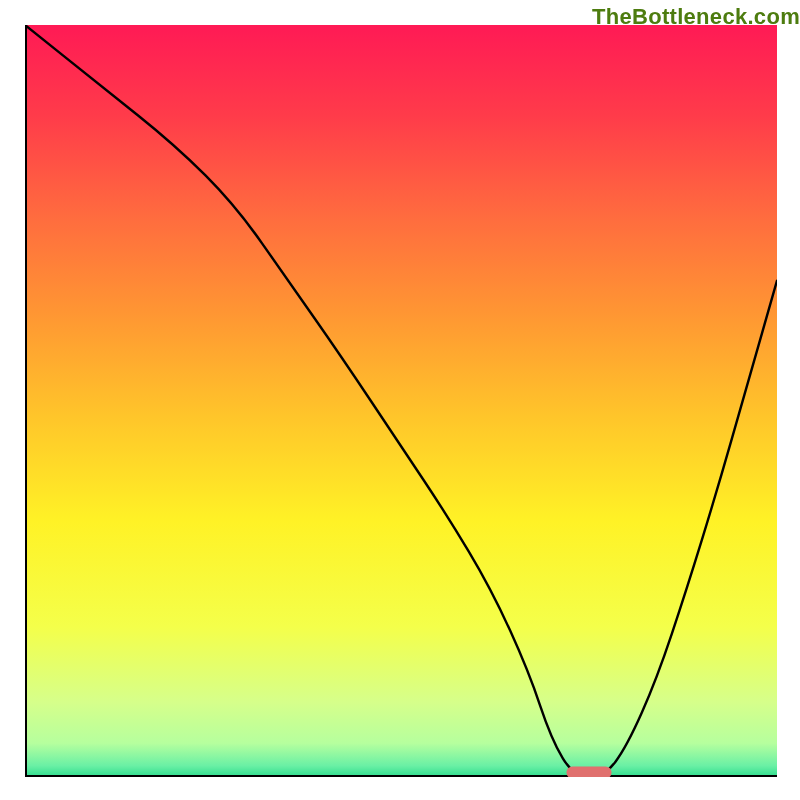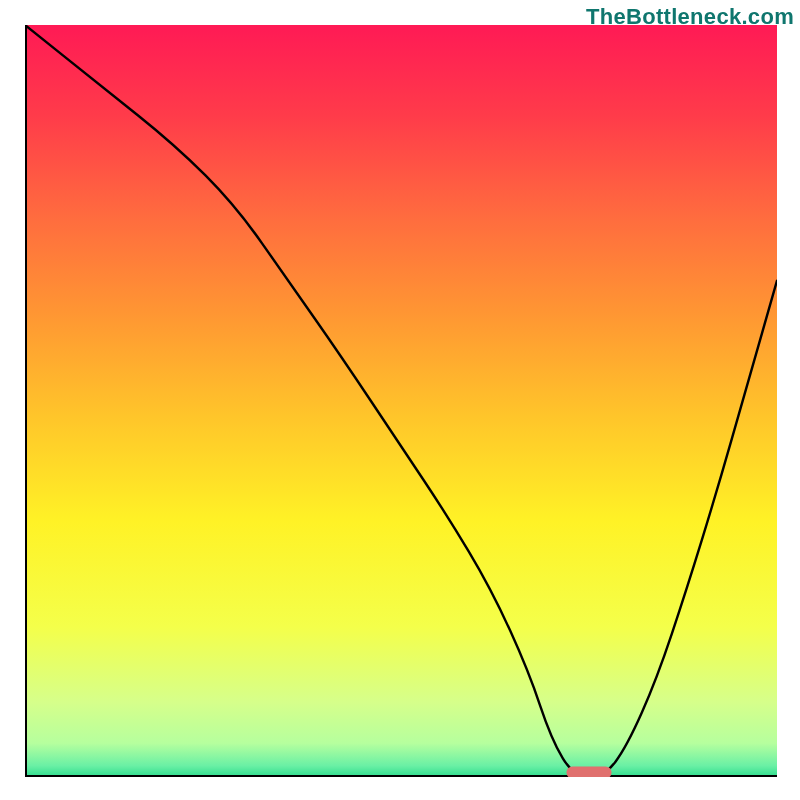--- a/index.html
+++ b/index.html
@@ -12,24 +12,24 @@
     overflow: hidden;
   }
   .frame {
     position: relative;
     width: 800px;
     height: 800px;
   }
   .watermark {
     position: absolute;
     top: 4px;
-    right: 6px;
+    right: 0;
     font-size: 22px;
     font-weight: 600;
-    color: #0f766e;
+    color: #4d7c0f;
     letter-spacing: 0.3px;
     z-index: 3;
     pointer-events: none;
     text-align: right;
   }
   .plot-area {
     position: absolute;
     left: 25px;
     top: 25px;
     width: 752px;

